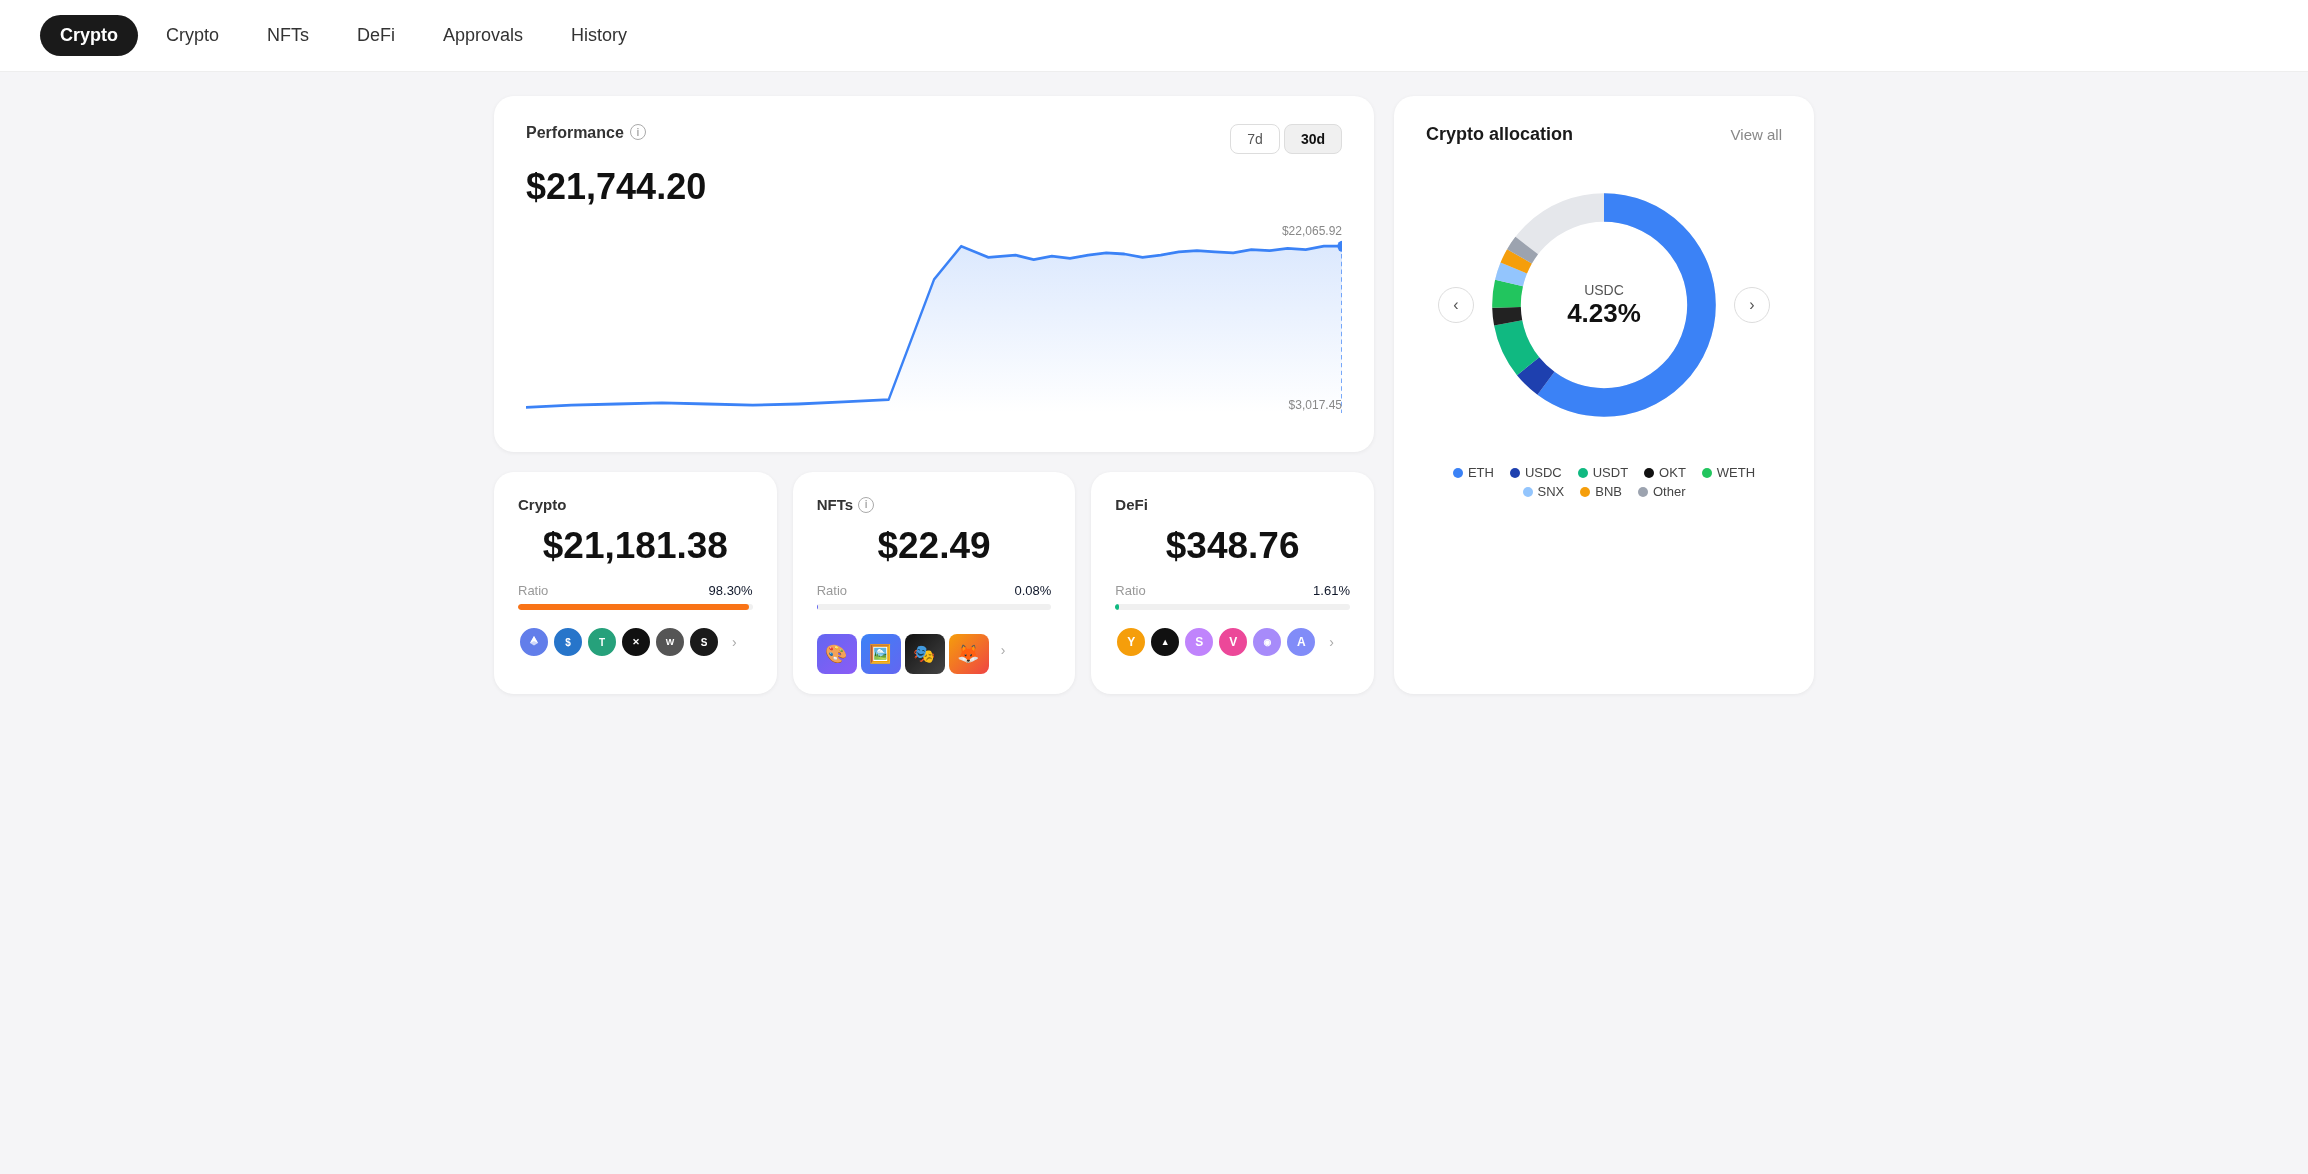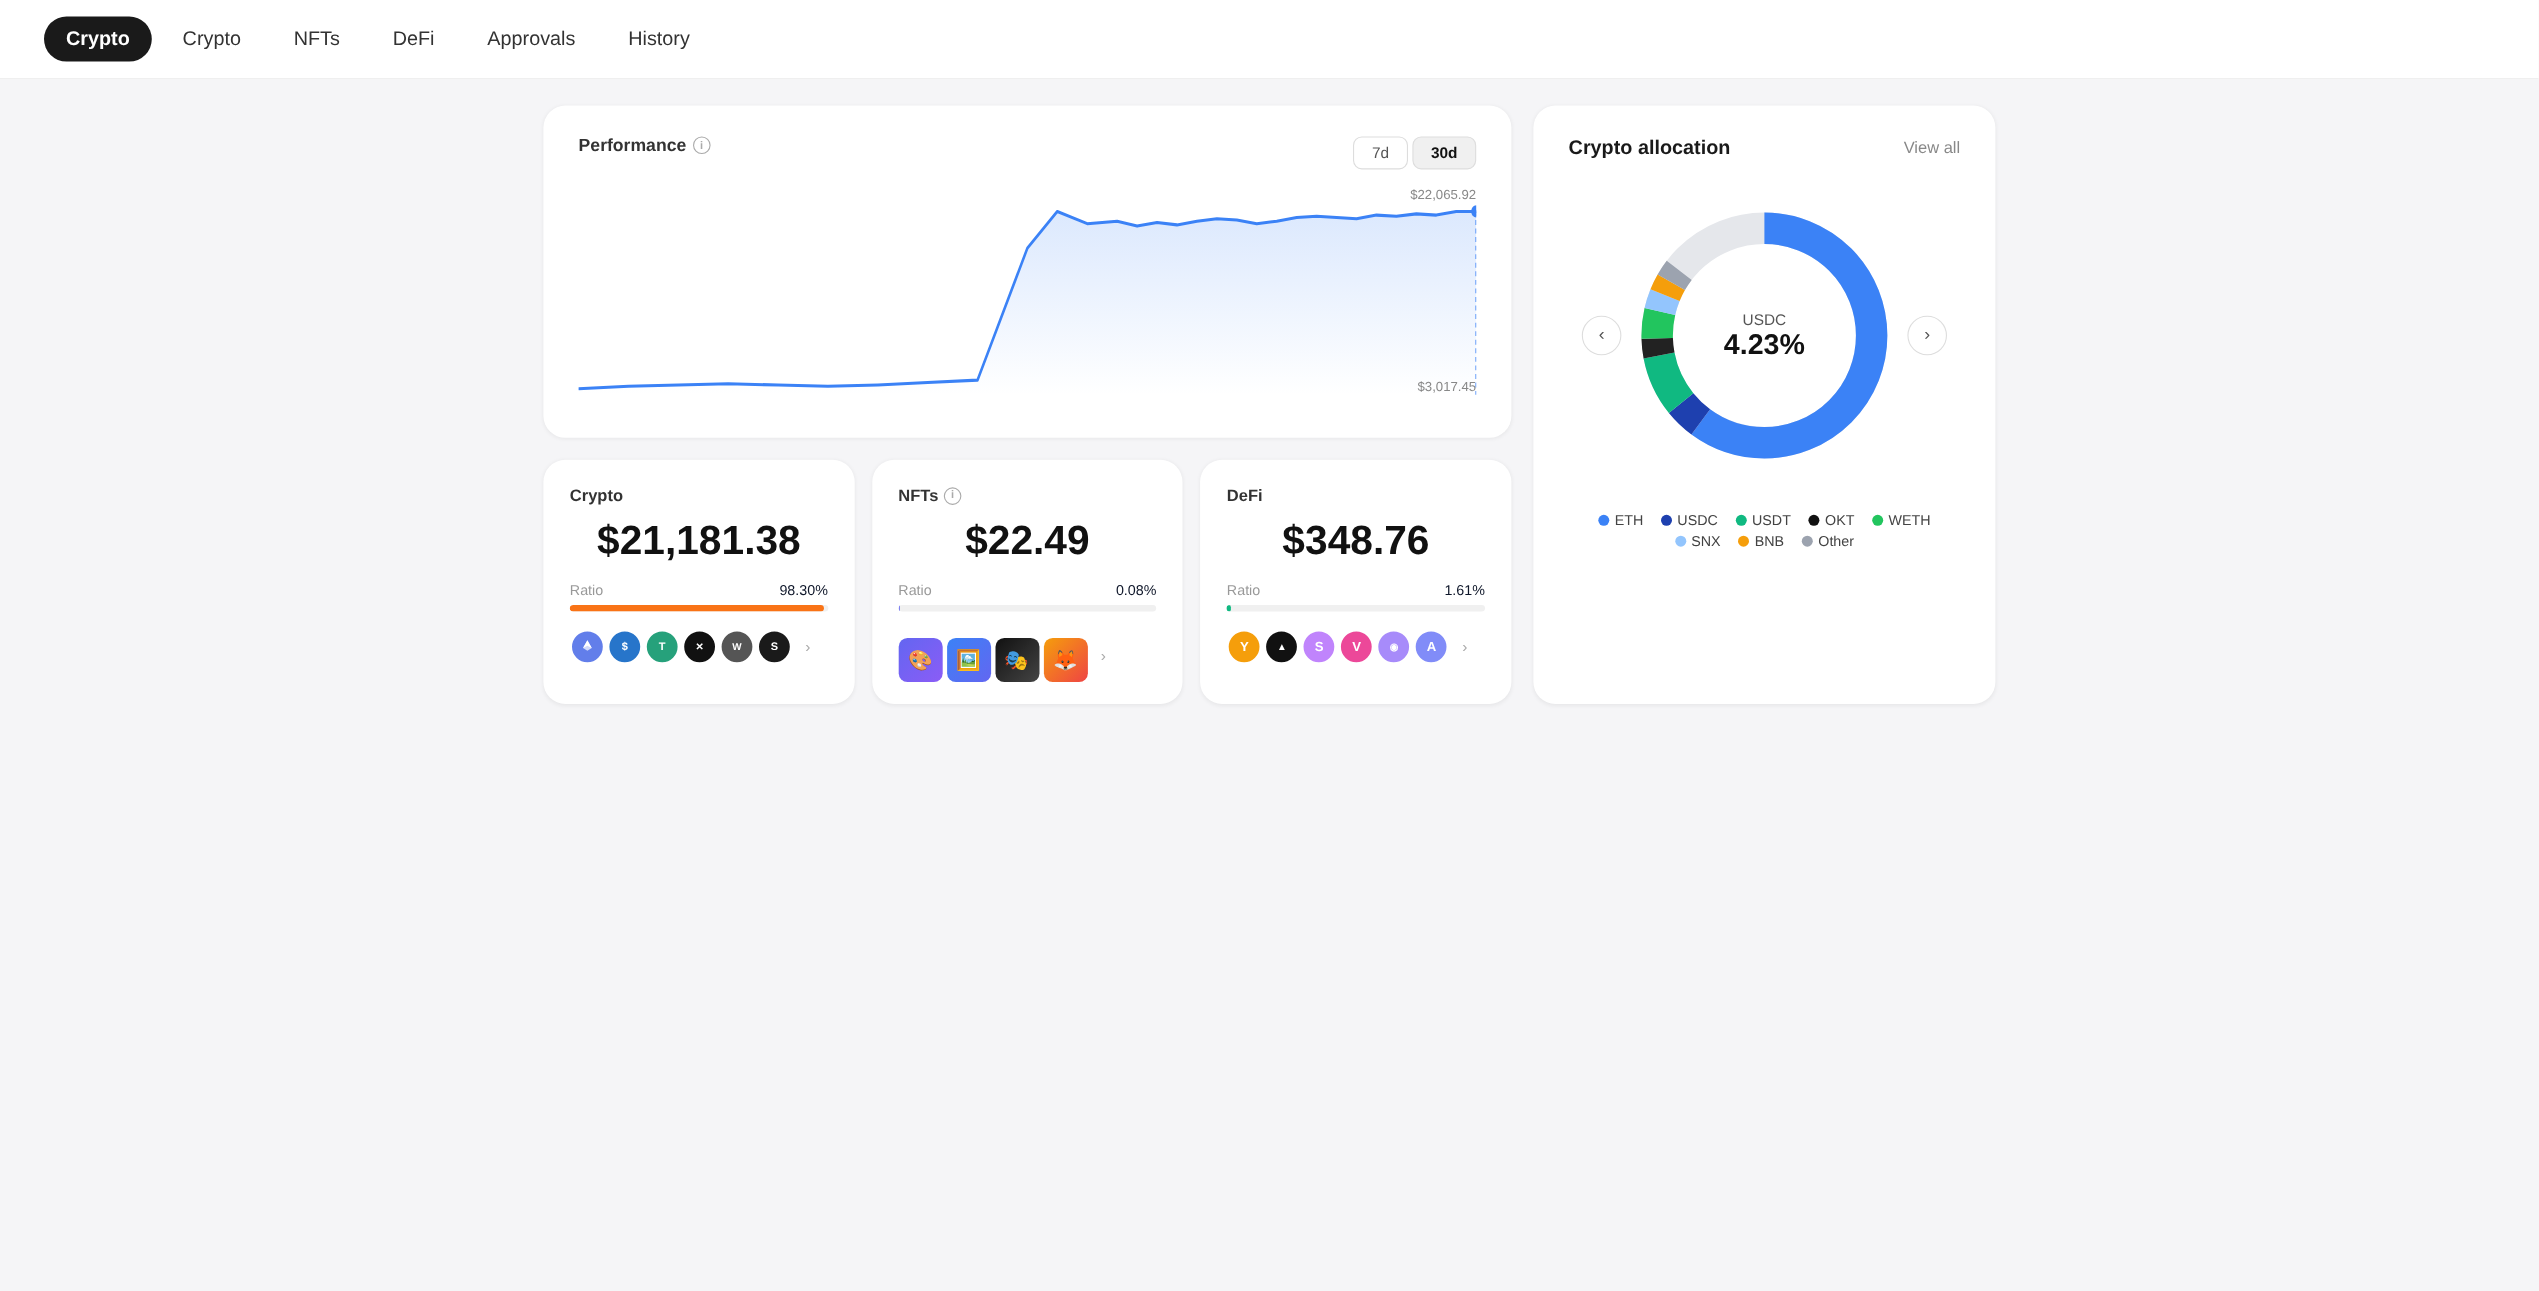--- a/index.html
+++ b/index.html
@@ -357,20 +357,21 @@
     <div class="performance-header">
       <div class="performance-title">
         <span>Performance</span>
         <span class="info-icon">i</span>
       </div>
       <div class="time-buttons">
         <button class="time-btn">7d</button>
         <button class="time-btn active">30d</button>
       </div>
     </div>
+    <div class="performance-value">$21,744.20</div>
 
     <div class="chart-container">
       <span class="chart-label-top">$22,065.92</span>
       <svg class="chart-svg" viewBox="0 0 900 180" preserveAspectRatio="none">
         <defs>
           <linearGradient id="chartGrad" x1="0" y1="0" x2="0" y2="1">
             <stop offset="0%" stop-color="#3B82F6" stop-opacity="0.18"></stop>
             <stop offset="100%" stop-color="#3B82F6" stop-opacity="0"></stop>
           </linearGradient>
         </defs>

